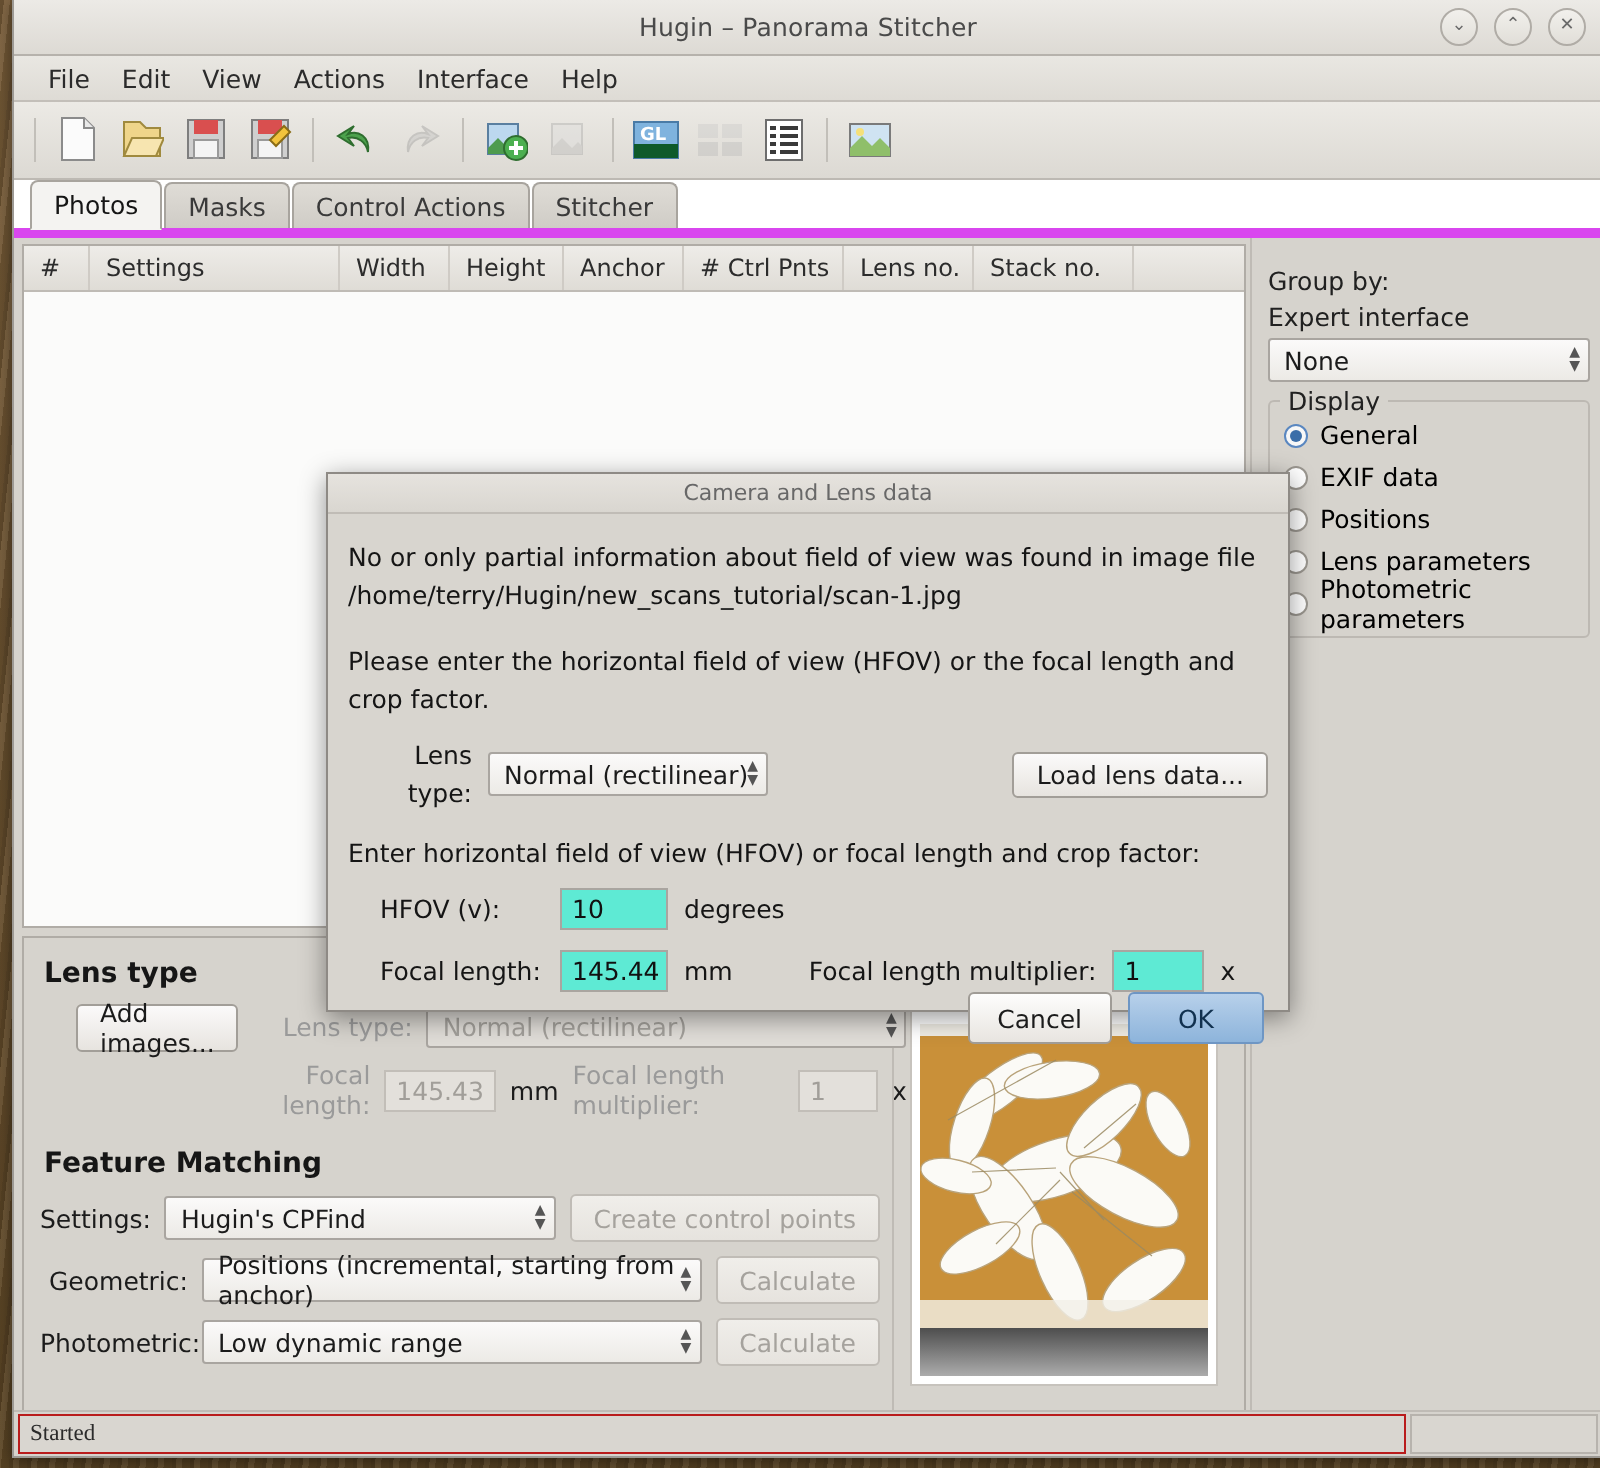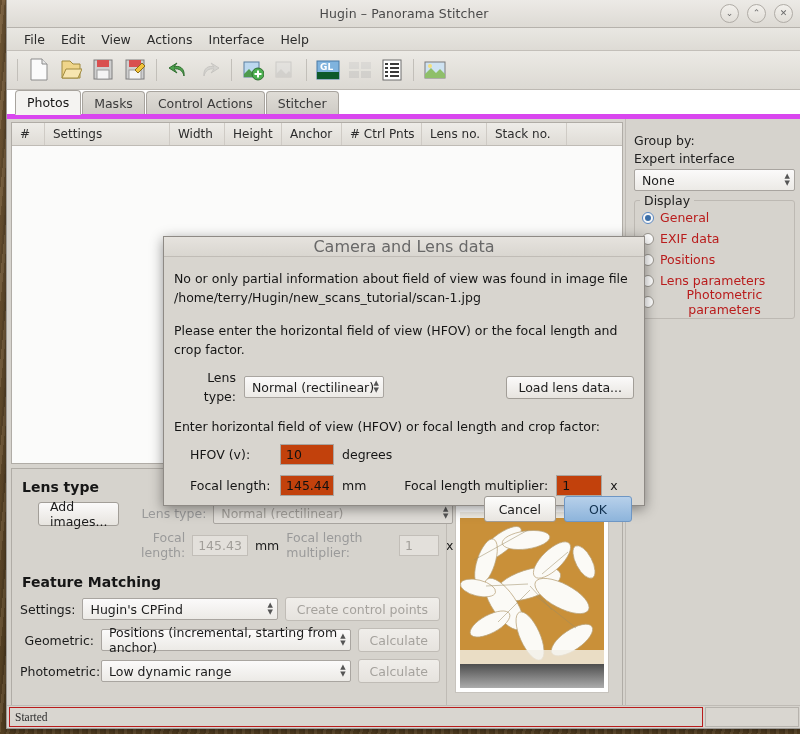--- a/index.html
+++ b/index.html
@@ -141,21 +141,21 @@
   }
   .radio-row { display: flex; align-items: center; gap: 6px; height: 21px; }
   .radio {
     width: 12px; height: 12px; border-radius: 50%;
     background: #fff; border: 1px solid #9a968f; flex: none;
     display: flex; align-items: center; justify-content: center;
     box-sizing: border-box;
   }
   .radio.on { background: #f7f7f7; border-color: #5a87c0; }
   .radio.on::after { content:''; width:6px; height:6px; border-radius:50%; background:#3b6ea8; }
-  .radio-row span { font-size: 12.5px; color: #b91c1c; text-align: center; }
+  .radio-row span { font-size: 12.5px; color: #000000; }
   
   #lowerpanel {
     flex: 1; min-height: 0;
     margin: 4px 2px 0 4px;
     border: 1px solid #b0aca6; border-bottom: none;
     background: #d6d3cd;
     display: flex;
     overflow: hidden;
   }
   #lowerleft { flex: 1; padding: 8px 6px 0 8px; min-width: 0; box-sizing: border-box;}
@@ -167,21 +167,21 @@
   .btn {
     height: 24px; padding: 0 11px;
     background: linear-gradient(#fbfafa,#e7e4df);
     border: 1px solid #a29e98; border-radius: 3px;
     font-size: 12.5px; color: #1b1b1b;
     display: inline-flex; align-items: center; justify-content: center;
     box-sizing: border-box;
   }
   .btn.disabled { color: #a5a29d; background: linear-gradient(#f0eeea,#e6e3de); border-color:#c0bcb6; }
   .field {
-    height: 21px; background: #c2410c; border: 1px solid #a9a5a0;
+    height: 21px; background: #5eead4; border: 1px solid #a9a5a0;
     font-size: 12.5px; color: #111; display: flex; align-items: center;
     padding: 0 5px; box-sizing: border-box;
   }
   .field.disabled { background: #e3e0db; color: #a19e99; border-color:#c2beb8; }
   .combo2 {
     height: 22px; background: linear-gradient(#fbfafa,#eceae6);
     border: 1px solid #a9a5a0; border-radius: 2px;
     display: flex; align-items: center; font-size: 12.5px; color: #1b1b1b;
     padding-left: 7px; position: relative; box-sizing: border-box;
   }
@@ -217,21 +217,21 @@
     border: 1px solid #8e8a85;
     box-shadow: 0 3px 12px rgba(0,0,0,.42);
     display: flex; flex-direction: column;
     z-index: 50;
   }
   #dlgtitle {
     height: 19px; flex: none;
     background: linear-gradient(#e6e3de,#d9d6d0);
     border-bottom: 1px solid #c0bcb6;
     display: flex; align-items: center; justify-content: center;
-    font-size: 16px; color: #686868;
+    font-size: 11px; color: #686868;
   }
   #dlgbody { flex: 1; padding: 12px 10px 0 10px; }
   .dlgline { font-size: 12.5px; color: #151515; line-height: 19px; }
   .dlgrow { display: flex; align-items: center; gap: 8px; }
   #dlgbtns {
     display: flex; justify-content: flex-end; gap: 8px;
     padding: 0 12px 11px 0;
   }
   .dbtn {
     height: 26px; min-width: 68px; padding: 0 14px;

